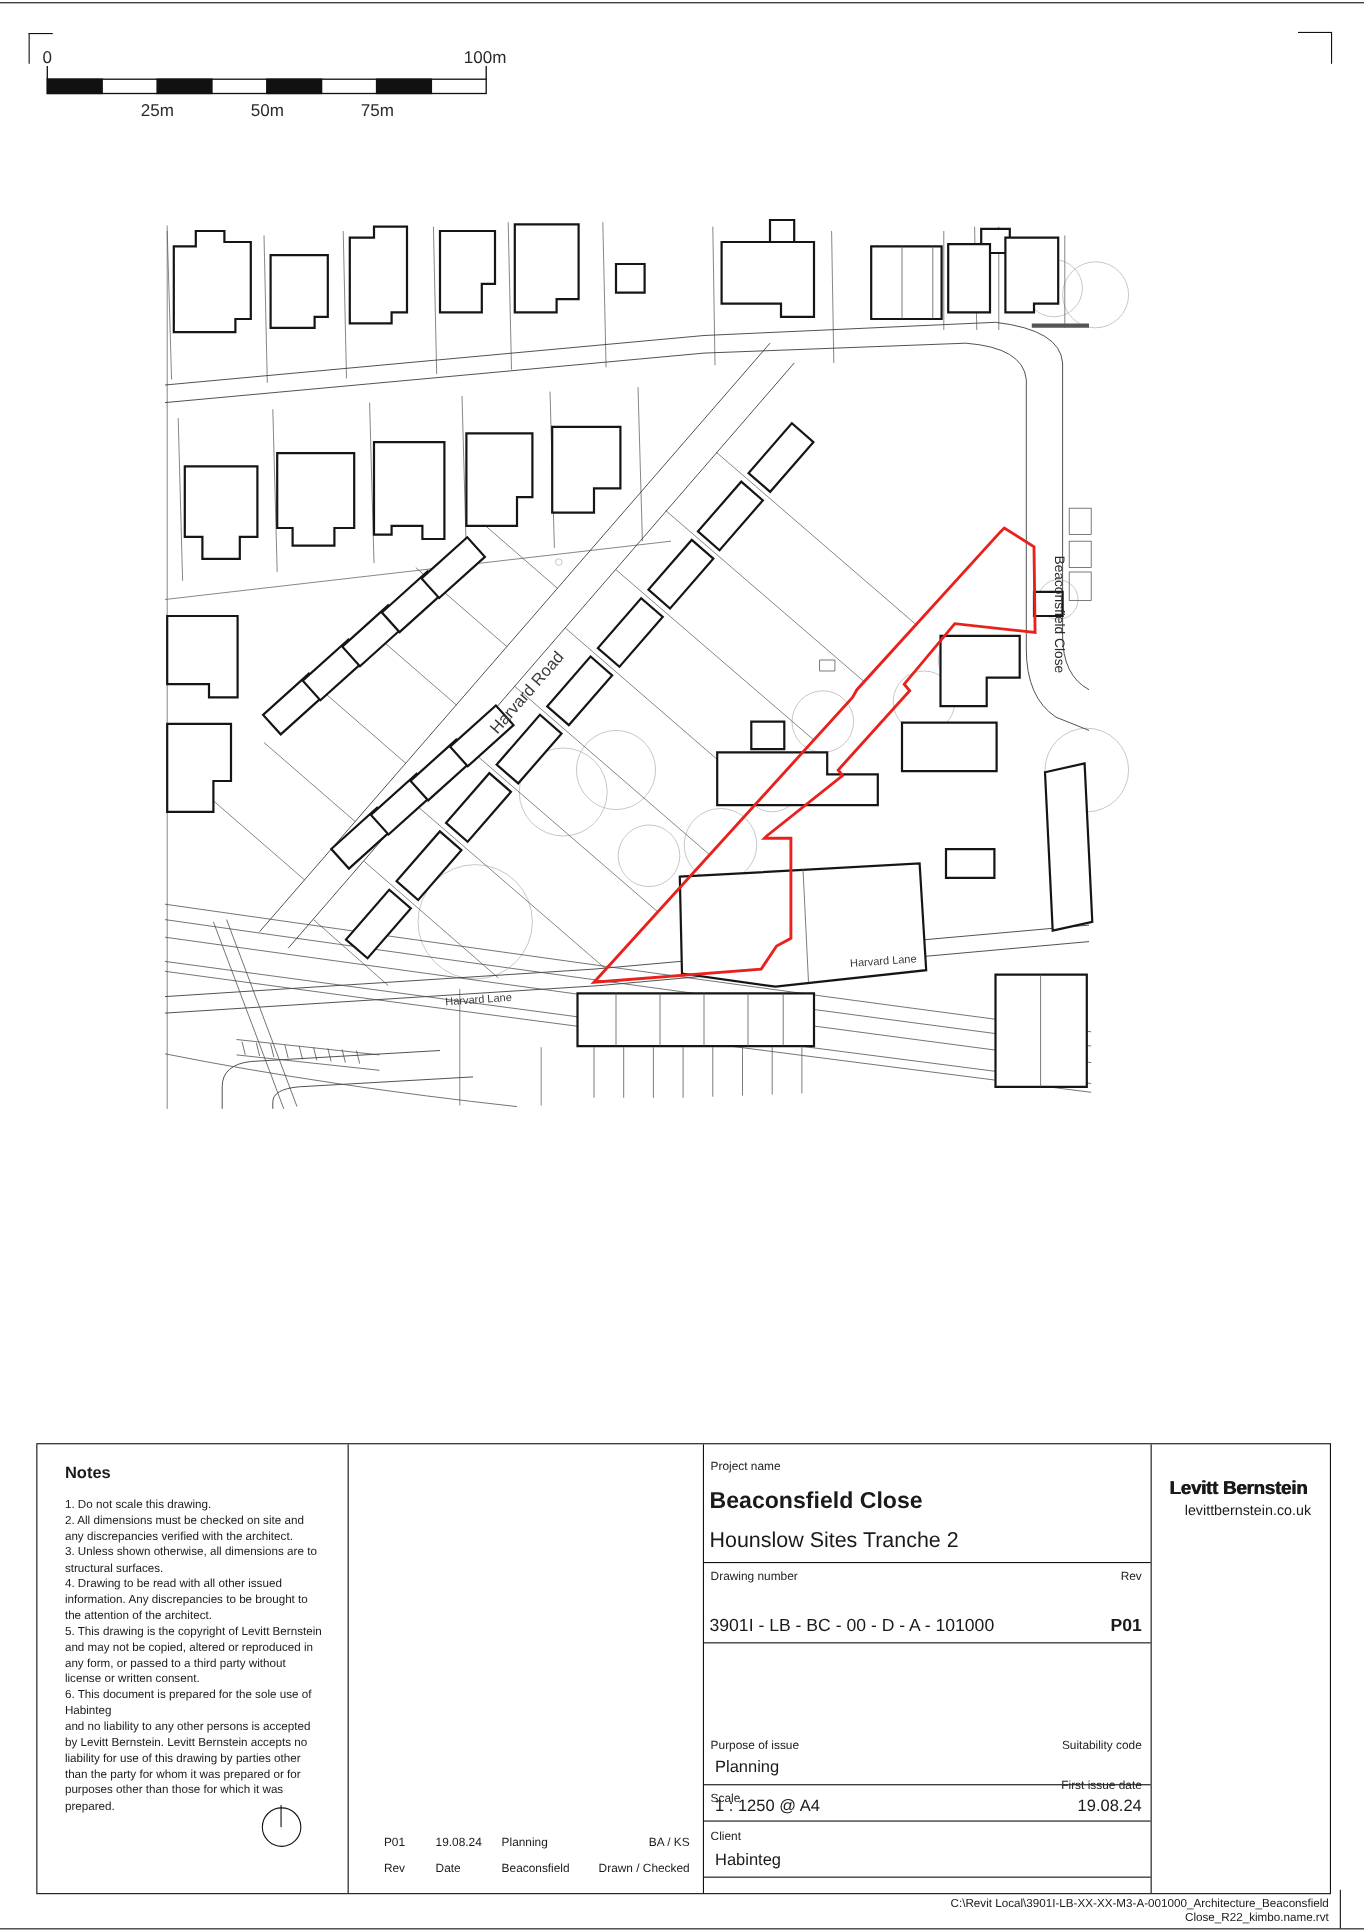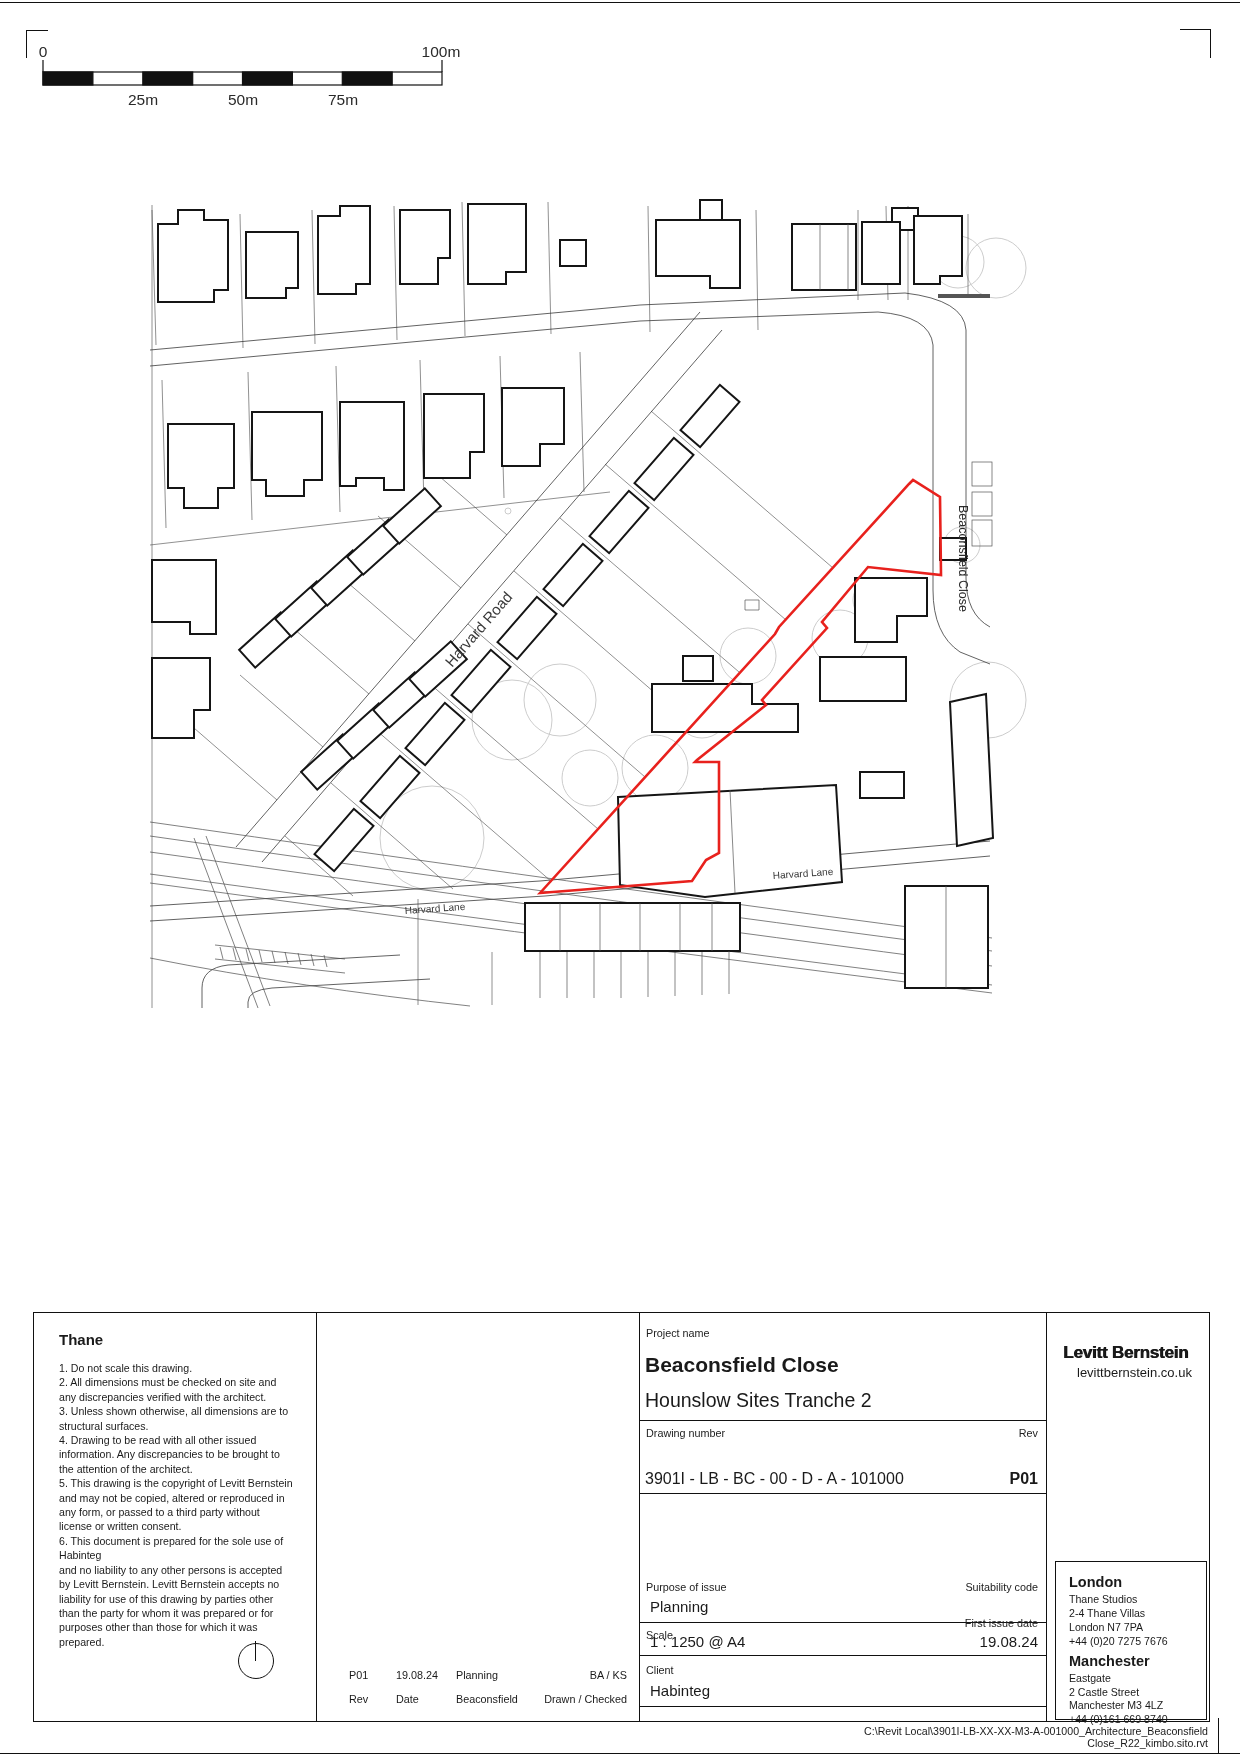--- a/index.html
+++ b/index.html
@@ -222,21 +222,21 @@
 
     <text class="troad" transform="translate(452,668) rotate(-49)">Harvard Road</text>
     <text class="t12" transform="translate(959,505) rotate(90)">Beaconsfield Close</text>
     <text class="t10" transform="translate(405,914) rotate(-4)">Harvard Lane</text>
     <text class="t10" transform="translate(773,879) rotate(-4)">Harvard Lane</text>
   </svg>
 
   <div id="tblock">
 
     <div class="tcol" id="col-notes">
-      <div class="notes-title">Thane</div>
+      <div class="notes-title">Notes</div>
       <div class="notes-body">1. Do not scale this drawing.
 2. All dimensions must be checked on site and
 any discrepancies verified with the architect.
 3. Unless shown otherwise, all dimensions are to
 structural surfaces.
 4. Drawing to be read with all other issued
 information. Any discrepancies to be brought to
 the attention of the architect.
 5. This drawing is the copyright of Levitt Bernstein
 and may not be copied, altered or reproduced in
@@ -295,33 +295,21 @@
       </div>
       <div class="tb-row" style="top:343px;height:51px;">
         <div class="lbl" style="top:8px;">Client</div>
         <div class="val15" style="left:10px;top:26px;">Habinteg</div>
       </div>
     </div>
 
     <div class="tcol" id="col-logo">
       <div class="logo">Levitt Bernstein</div>
       <div class="site">levittbernstein.co.uk</div>
-      <div class="addrbox">
-        <p class="city">London</p>
-        <p class="addr">Thane Studios
-2-4 Thane Villas
-London N7 7PA
-+44 (0)20 7275 7676</p>
-        <p class="city">Manchester</p>
-        <p class="addr">Eastgate
-2 Castle Street
-Manchester M3 4LZ
-+44 (0)161 669 8740</p>
-      </div>
     </div>
   </div>
 
   <div class="filepath">C:\Revit Local\3901I-LB-XX-XX-M3-A-001000_Architecture_Beaconsfield
-Close_R22_kimbo.sito.rvt</div>
+Close_R22_kimbo.name.rvt</div>
   <div class="botline"></div>
   <div class="cm" style="left:1218px;top:1718px;width:1px;height:35px;"></div>
 
 </div>
 
 </body></html>

